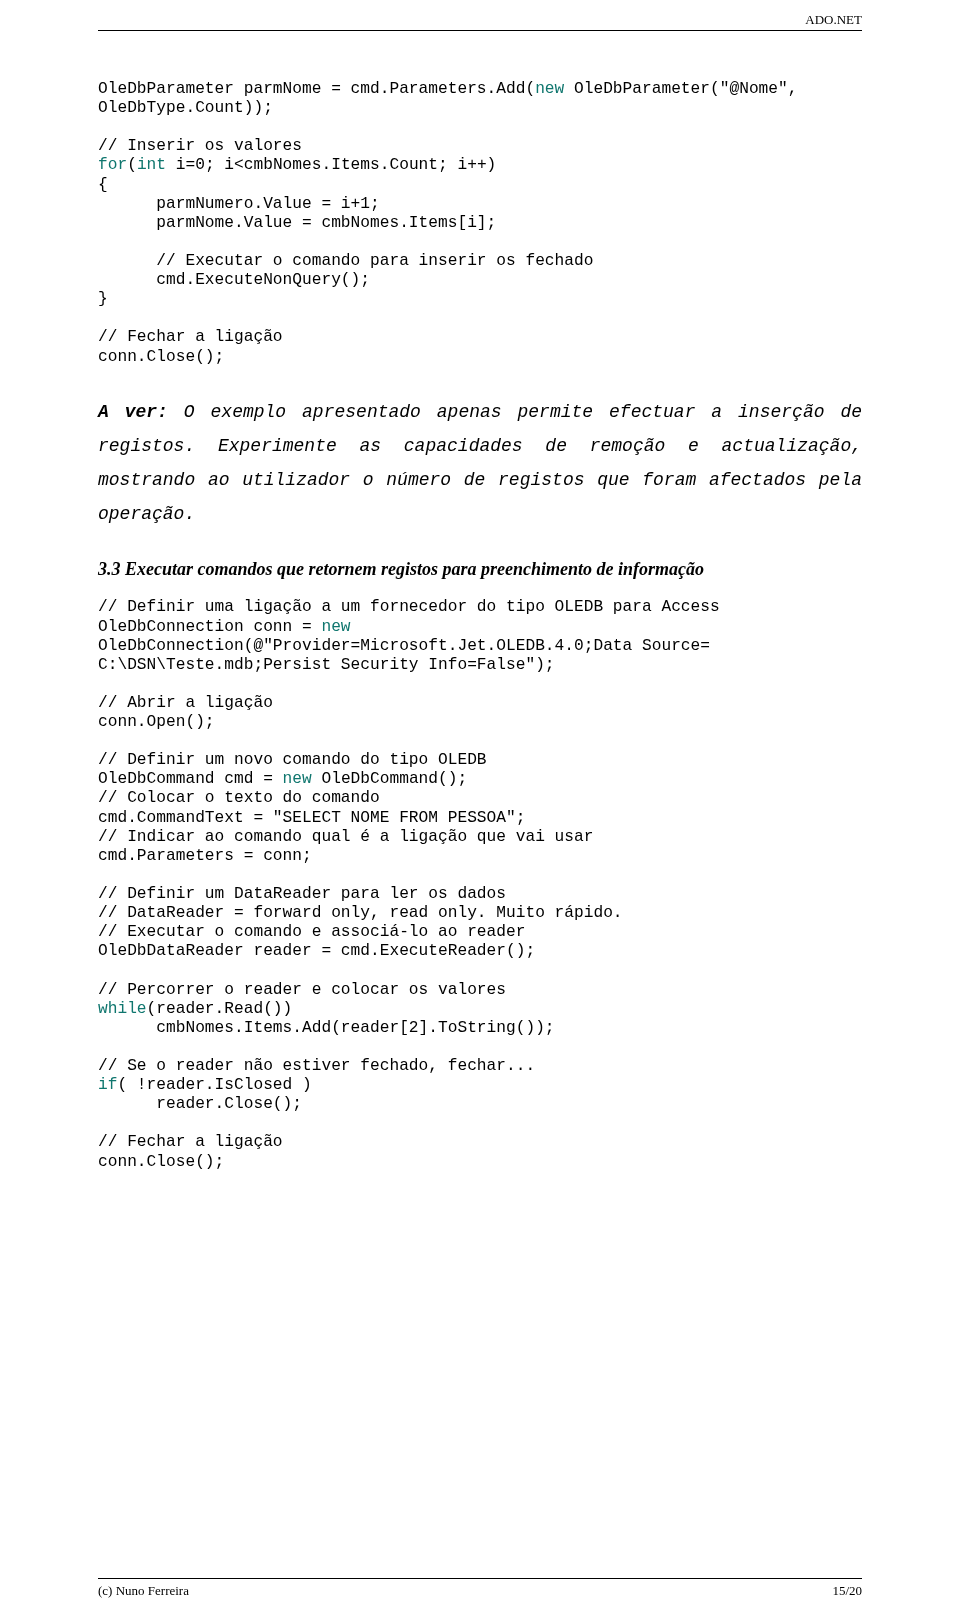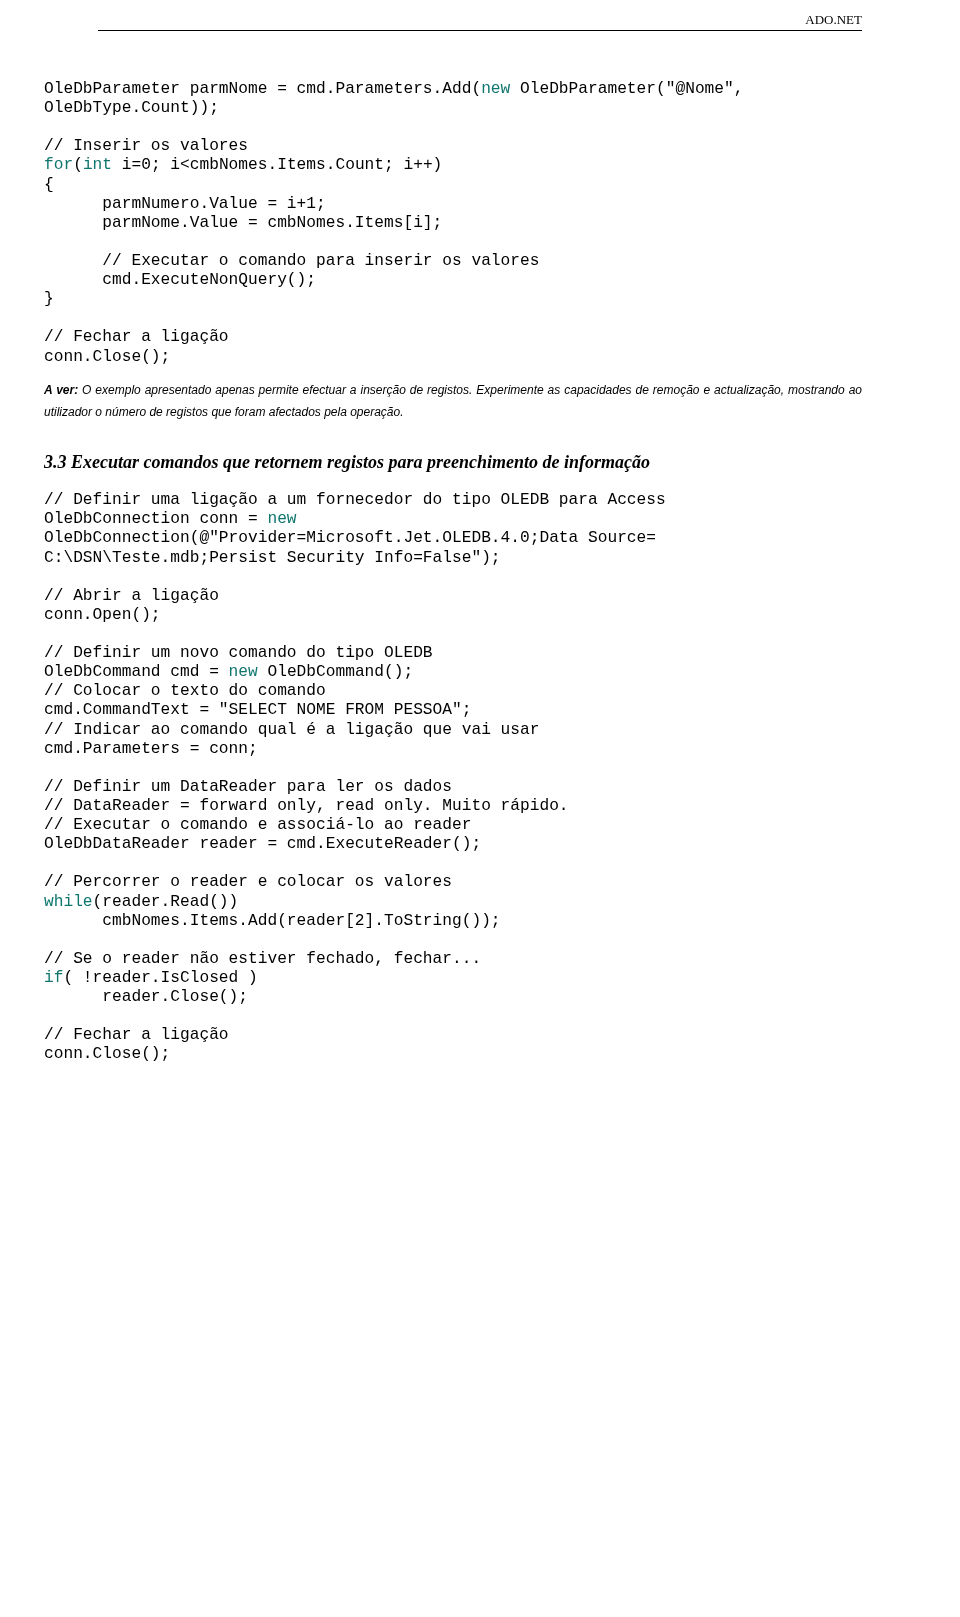--- a/index.html
+++ b/index.html
@@ -8,21 +8,21 @@
     background: #fff;
     font-family: "Times New Roman", Times, serif;
     color: #000;
     width: 960px;
   }
   .page {
     width: 960px;
     min-height: 1617px;
     position: relative;
     box-sizing: border-box;
-    padding: 40px 98px 60px 44px;
+    padding: 40px 98px 60px 98px;
   }
   .header-right {
     text-align: right;
     font-size: 13px;
     position: absolute;
     top: 12px;
     right: 98px;
   }
   .hr-top {
     border-top: 1px solid #000;
@@ -35,25 +35,25 @@
     margin-top: 40px;
   }
   .code {
     font-family: "Courier New", Courier, monospace;
     font-size: 16.2px;
     line-height: 1.18;
     white-space: pre;
     margin: 0;
   }
   .aver {
-    font-family: Liberation Sans, sans-serif;
+    font-family: Liberation Mono, monospace;
     font-style: italic;
-    font-size: 12px;
+    font-size: 18px;
     line-height: 1.9;
-    margin-top: 12px;
+    margin-top: 28px;
     margin-bottom: 28px;
     text-align: justify;
   }
   .aver .bold { font-weight: bold; font-style: italic; }
   .section-h {
     font-family: "Times New Roman", Times, serif;
     font-weight: bold;
     font-style: italic;
     font-size: 18px;
     margin-top: 0;
@@ -91,21 +91,21 @@
 
 <pre class="code"><span>OleDbParameter parmNome = cmd.Parameters.Add(</span><span class="kw">new</span><span> OleDbParameter(</span><span>"@Nome"</span><span>,</span>
 <span>OleDbType.Count));</span>
 
 <span class="cmt">// Inserir os valores</span>
 <span class="kw">for</span><span>(</span><span class="kw">int</span><span> i=0; i&lt;cmbNomes.Items.Count; i++)</span>
 <span>{</span>
 <span>      parmNumero.Value = i+1;</span>
 <span>      parmNome.Value = cmbNomes.Items[i];</span>
 
-<span class="cmt">      // Executar o comando para inserir os valores</span>
+<span class="cmt">      // Executar o comando para inserir os fechado</span>
 <span>      cmd.ExecuteNonQuery();</span>
 <span>}</span>
 
 <span class="cmt">// Fechar a ligação</span>
 <span>conn.Close();</span></pre>
 
     <div class="aver">
       <span class="bold">A ver:</span><span> O exemplo apresentado apenas permite efectuar a inserção de registos. Experimente as capacidades de remoção e actualização, mostrando ao utilizador o número de registos que foram afectados pela operação.</span>
     </div>
 
@@ -139,13 +139,20 @@
 
 <span class="cmt">// Se o reader não estiver fechado, fechar...</span>
 <span class="kw">if</span><span>( !reader.IsClosed )</span>
 <span>      reader.Close();</span>
 
 <span class="cmt">// Fechar a ligação</span>
 <span>conn.Close();</span></pre>
 
   </div>
 
+  <div class="footer">
+    <div class="footer-line"></div>
+    <div class="footer-row">
+      <span>(c) Nuno Ferreira</span>
+      <span>15/20</span>
+    </div>
+  </div>
 </div>
 
 </body></html>

